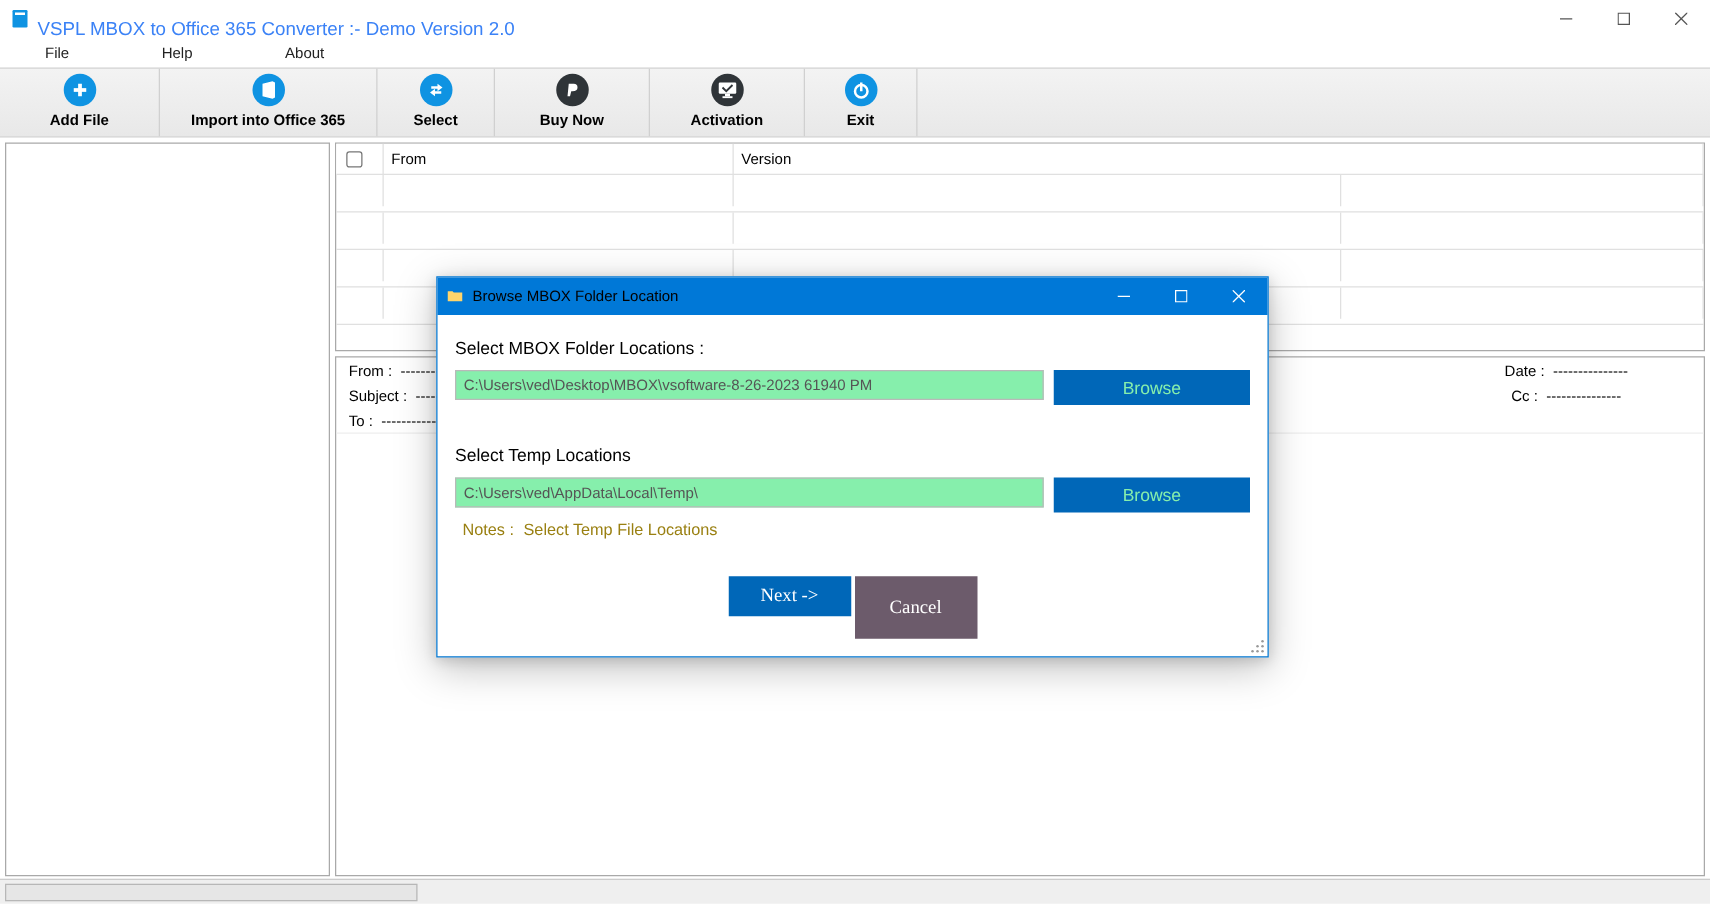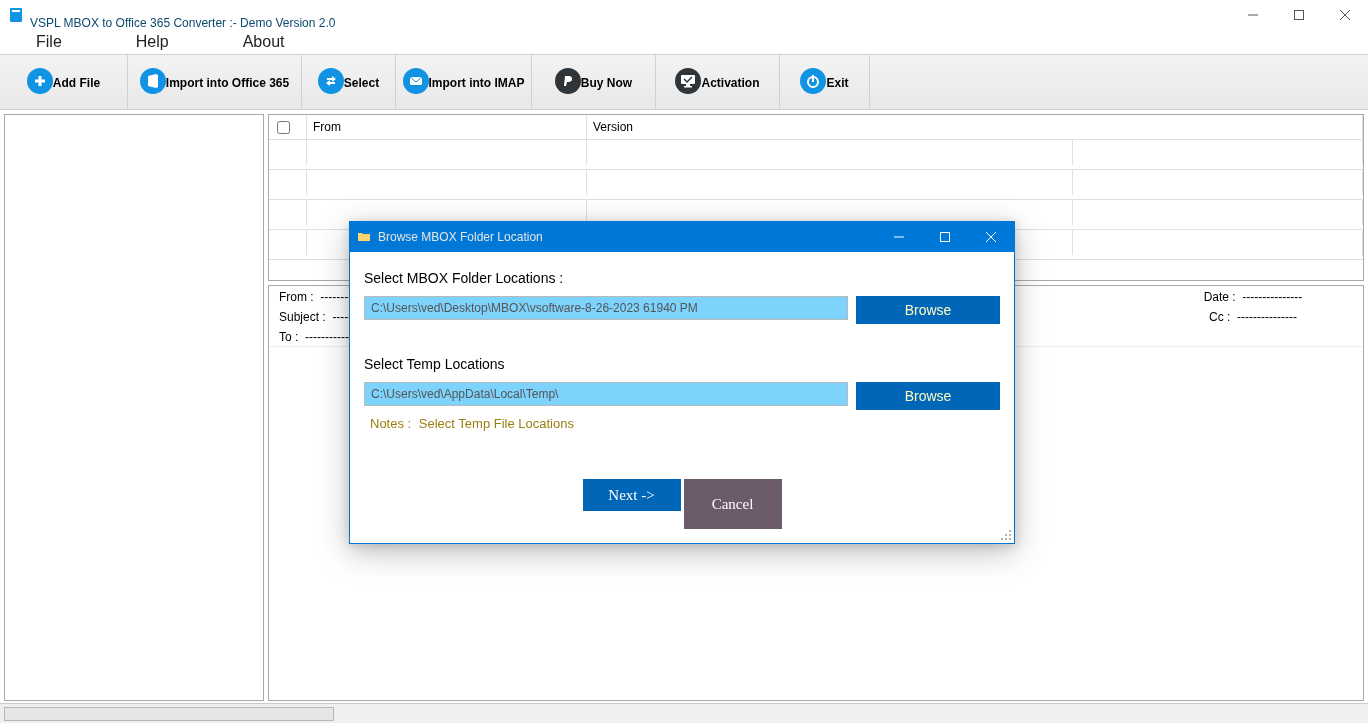--- a/index.html
+++ b/index.html
@@ -1,31 +1,31 @@
 <!DOCTYPE html>
 <html><head>
 <meta charset="utf-8">
 <style>
   * { box-sizing: border-box; margin: 0; padding: 0; }
   html, body { width: 1368px; height: 723px; font-family: "Segoe UI", Arial, sans-serif; font-size: 12px; background: #fff; overflow: hidden; }
   
   
   .titlebar { display: flex; align-items: center; height: 30px; background: #fff; padding: 0 0 0 8px; }
   .title-logo { width: 16px; height: 16px; margin-right: 6px; }
-  .title-text { color: #0c4a6e; font-size: 12px; margin-top: 16px; }
+  .title-text { color: #3b82f6; font-size: 15px; margin-top: 16px; }
   .win-controls { margin-left: auto; display: flex; }
   .win-btn { width: 46px; height: 30px; display: flex; align-items: center; justify-content: center; color: #555; cursor: pointer; }
 
   
   .menubar { height: 24px; background: #fff; display: flex; align-items: center; padding: 0 30px; gap: 62px; }
-  .menubar-item { font-size: 16px; color: #222; cursor: pointer; padding: 2px 6px; }
+  .menubar-item { font-size: 12px; color: #222; cursor: pointer; padding: 2px 6px; }
 
   
   .toolbar { height: 56px; background: linear-gradient(#f3f3f3, #e8e8e8); border-top: 1px solid #d0d0d0; border-bottom: 1px solid #d0d0d0; display: flex; }
-  .tool-btn { display: flex; flex-direction: row; align-items: center; justify-content: center; border-right: 1px solid #d0d0d0; cursor: pointer; padding: 4px 0 6px 0; }
+  .tool-btn { display: flex; flex-direction: column; align-items: center; justify-content: center; border-right: 1px solid #d0d0d0; cursor: pointer; padding: 4px 0 6px 0; }
   .tool-icon { width: 26px; height: 26px; border-radius: 50%; display: flex; align-items: center; justify-content: center; }
   .tool-icon.blue { background: #0f93e2; }
   .tool-icon.dark { background: #2f3438; }
   .tool-label { font-size: 12px; color: #000; margin-top: 4px; font-weight: 600; }
   .tool-icon svg { display: block; }
 
   
   .main-area { display: flex; height: calc(723px - 30px - 24px - 56px - 20px); padding: 4px 4px 2px 4px; gap: 4px; }
   .left-pane { width: 260px; border: 1px solid #a9a9a9; background: #fff; }
   .right-pane { flex: 1; display: flex; flex-direction: column; gap: 4px; }
@@ -46,33 +46,33 @@
   .ph-row { font-size: 12px; color: #000; }
   .ph-val { color: #000; }
 
   
   .status-bar { position: absolute; left: 0; bottom: 0; height: 20px; width: 1368px; background: #efefef; border-top: 1px solid #ccc; }
   .status-prog { width: 330px; height: 14px; margin: 3px 0 0 4px; border: 1px solid #b7b7b7; background: #e6e6e6; }
 
   
   .dialog-scrim { position: absolute; left: 0; top: 0; width: 1368px; height: 723px; pointer-events: none; }
   .dialog { position: absolute; left: 349px; top: 221px; width: 666px; background: #fff; border: 1px solid #0075cf; box-shadow: 0 8px 30px rgba(0,0,0,0.25), 0 2px 10px rgba(0,0,0,0.15); pointer-events: auto; }
-  .dlg-title { height: 30px; background: #0078d7; color: #e5e5e5; display: flex; align-items: center; padding: 0 0 0 8px; font-size: 12px; }
+  .dlg-title { height: 30px; background: #0078d7; color: #000000; display: flex; align-items: center; padding: 0 0 0 8px; font-size: 12px; }
   .dlg-title-icon { width: 12px; height: 12px; margin-right: 8px; display:inline-flex; align-items:center; justify-content:center;}
   .dlg-win-controls { margin-left: auto; display: flex; }
   .dlg-win-btn { width: 46px; height: 30px; display: flex; align-items: center; justify-content: center; color: #fff; cursor: pointer; }
   .dlg-body { padding: 18px 14px 14px 14px; }
   .dlg-label { font-size: 14px; color: #000; margin-bottom: 10px; }
   .dlg-row { display: flex; align-items: stretch; gap: 8px; margin-bottom: 4px; }
-  .dlg-input { flex: 1; height: 24px; border: 1px solid #b9b9b9; background: #7dd3fc; color: #555; padding: 0 6px; font-size: 12px; }
-  .dlg-browse { width: 144px; height: 28px; background: #0067b8; color: #fef9c3; border: none; font-size: 14px; cursor: pointer; }
+  .dlg-input { flex: 1; height: 24px; border: 1px solid #b9b9b9; background: #86efac; color: #555; padding: 0 6px; font-size: 12px; }
+  .dlg-browse { width: 157px; height: 28px; background: #0067b8; color: #86efac; border: none; font-size: 14px; cursor: pointer; }
   .dlg-label2 { font-size: 14px; color: #000; margin: 32px 0 10px 0; }
   .dlg-note { color: #9a8012; font-size: 13px; margin: 6px 0 0 6px; }
   .dlg-note a { color: #9a8012; text-decoration: none; margin-left: 4px; }
-  .dlg-actions { display: flex; justify-content: center; gap: 3px; margin-top: 48px; }
+  .dlg-actions { display: flex; justify-content: center; gap: 3px; margin-top: 30px; }
   .btn-next { width: 98px; height: 32px; background: #0067b8; color: #fff; border: none; font-size: 15px; font-family: Georgia, serif; cursor: pointer; }
   .btn-cancel { width: 98px; height: 50px; background: #6c5b6b; color: #fff; border: none; font-size: 15px; font-family: Georgia, serif; cursor: pointer; }
   .resize-grip { position: absolute; right: 2px; bottom: 2px; width: 12px; height: 12px; }
 
 </style>
 </head>
 <body>
 
 <div class="titlebar">
   <span class="title-logo">
@@ -127,29 +127,20 @@
     <span class="tool-label">Import into Office 365</span>
   </div>
   <div class="tool-btn" style="width:94px">
     <span class="tool-icon blue">
       <svg width="16" height="16" viewBox="0 0 16 16">
           <path d="M4 5 L9 5 L9 3 L13 6 L9 9 L9 7 L4 7 Z" fill="#fff"></path>
           <path d="M12 11 L7 11 L7 13 L3 10 L7 7 L7 9 L12 9 Z" fill="#fff"></path>
         </svg>
     </span>
     <span class="tool-label">Select</span>
-  </div>
-  <div class="tool-btn" style="width:136px">
-    <span class="tool-icon blue">
-      <svg width="16" height="16" viewBox="0 0 16 16">
-          <rect x="2" y="4" width="12" height="8" rx="1" fill="#fff"></rect>
-          <path d="M2 4 L8 9 L14 4" stroke="#0f93e2" stroke-width="1" fill="none"></path>
-        </svg>
-    </span>
-    <span class="tool-label">Import into IMAP</span>
   </div>
   <div class="tool-btn" style="width:124px">
     <span class="tool-icon dark">
       <svg width="16" height="16" viewBox="0 0 16 16">
           <path d="M5 3 L9 3 Q12 3 12 6 Q12 9 8 9 L7 9 L6 13 L4 13 Z" fill="#fff"></path>
         </svg>
     </span>
     <span class="tool-label">Buy Now</span>
   </div>
   <div class="tool-btn" style="width:124px">

